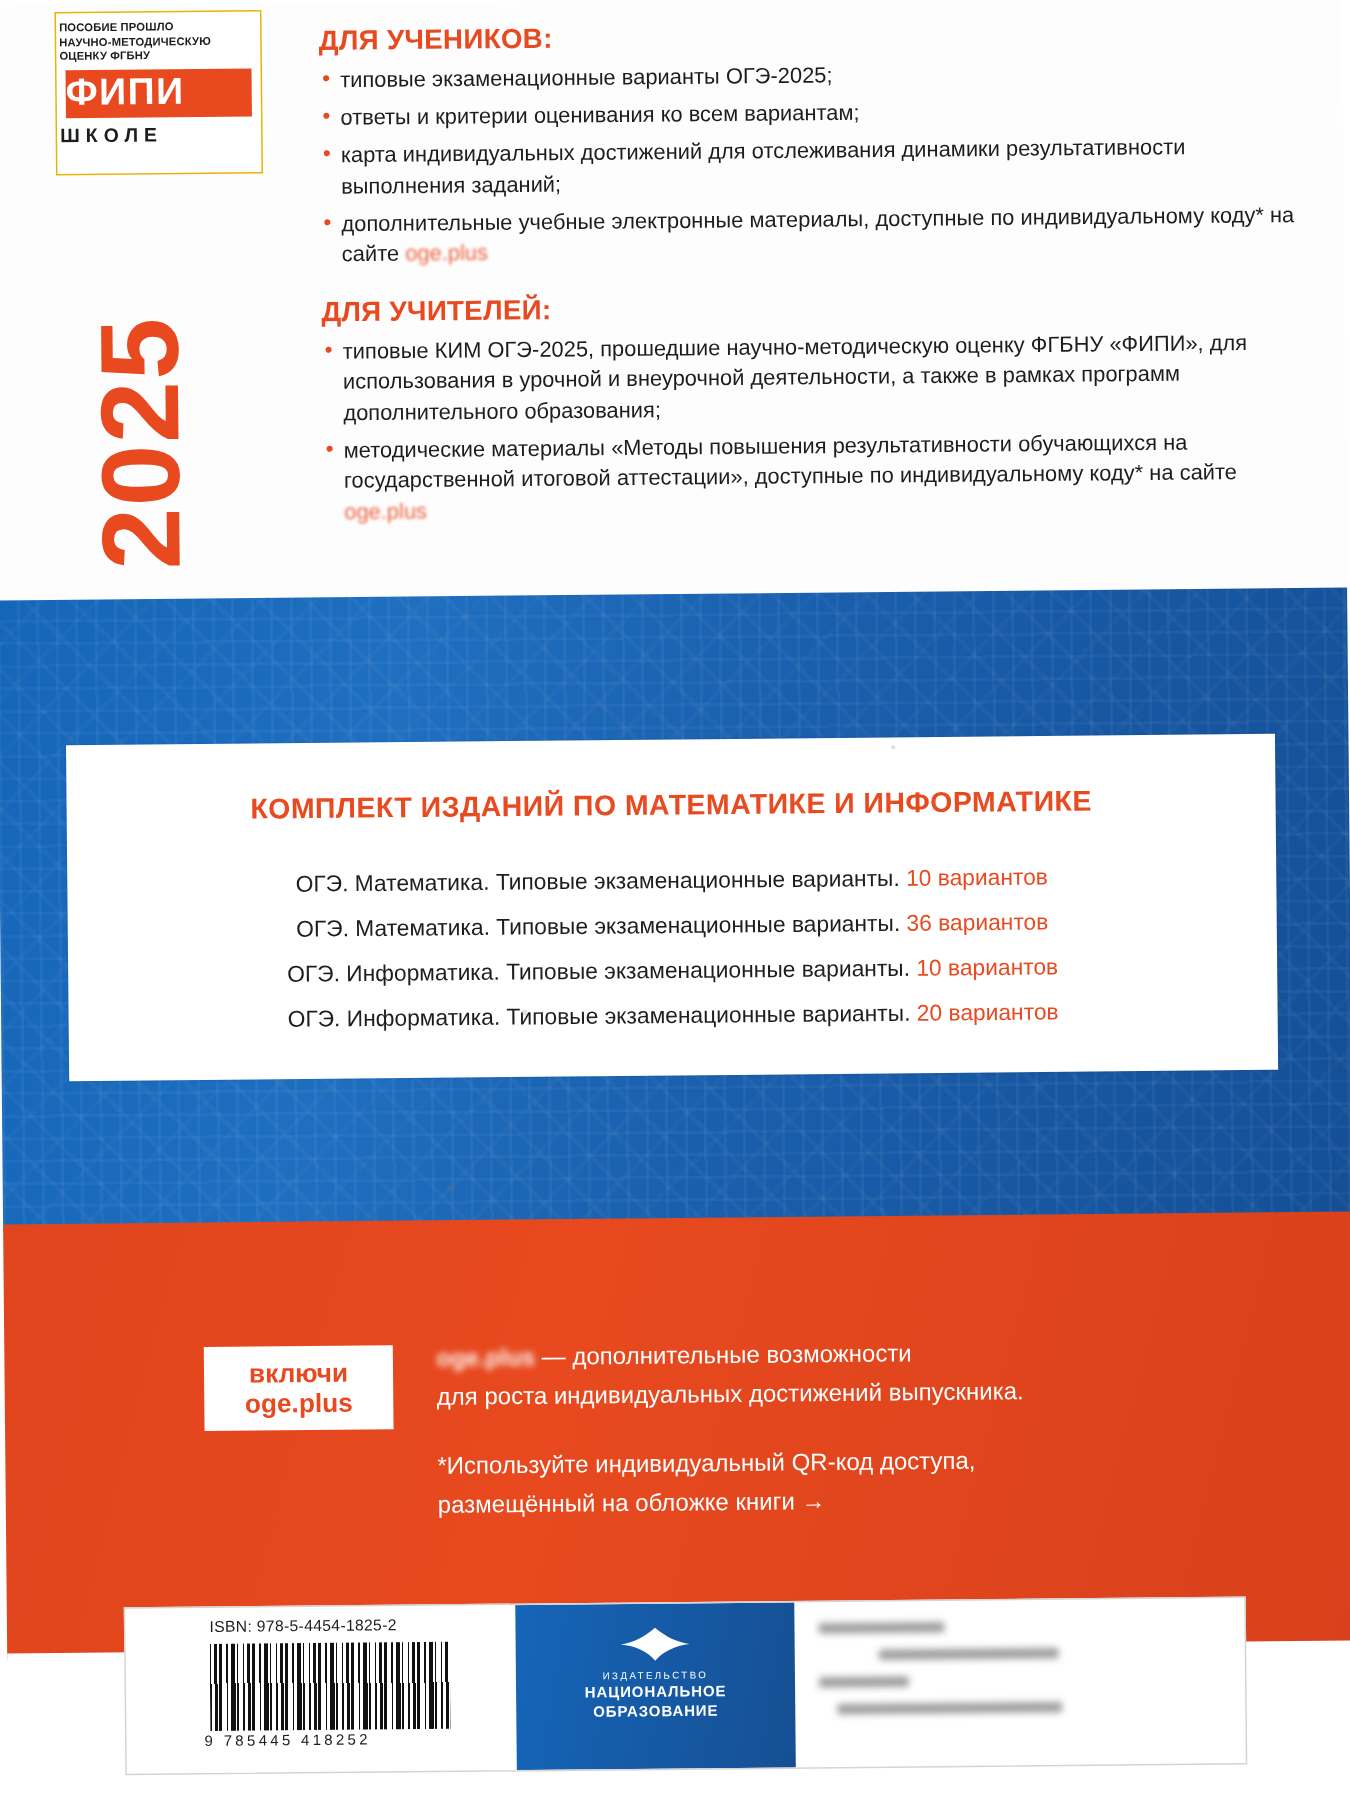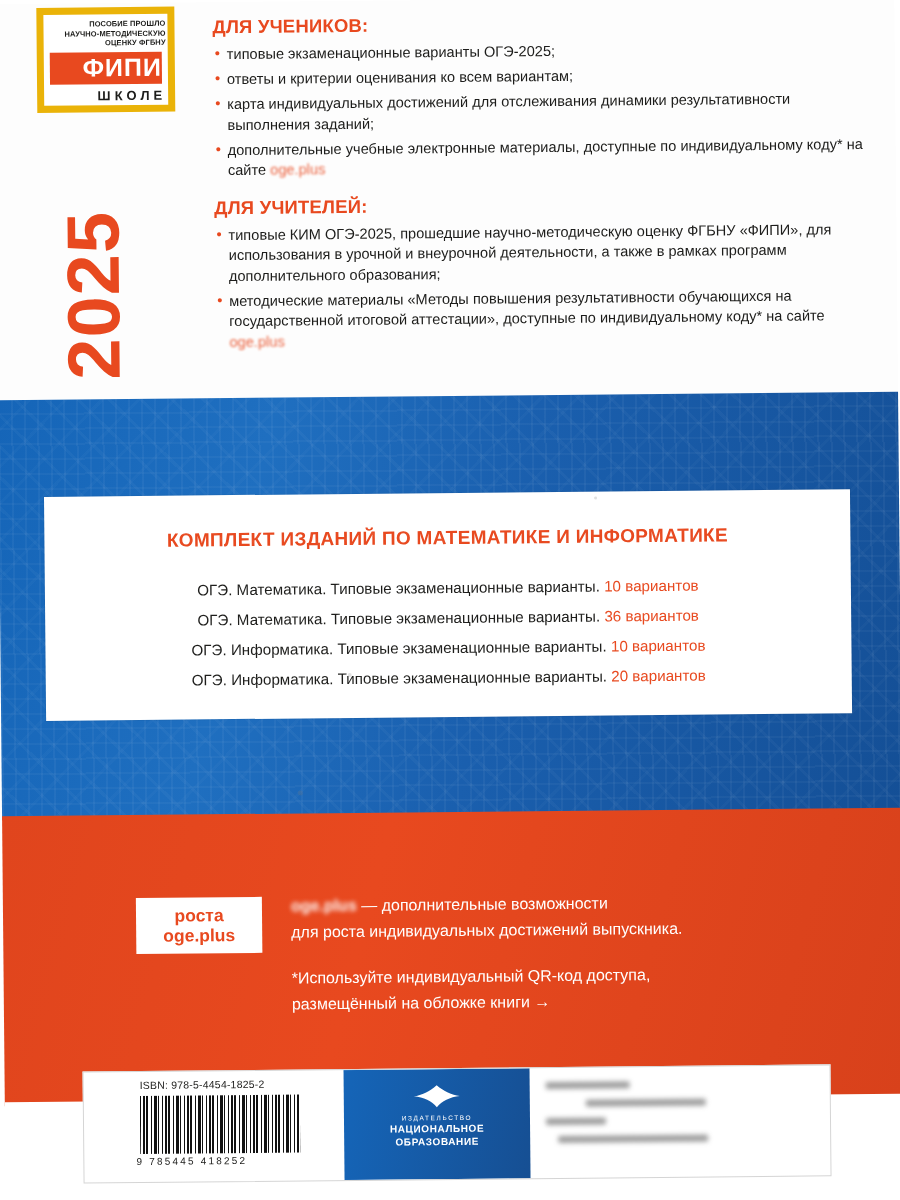--- a/index.html
+++ b/index.html
@@ -35,24 +35,24 @@
     height: 400px;
     background: #fdfdfd;
   }
 
   
   .fipi-badge {
     position: absolute;
     left: 42px;
     top: 4px;
     width: 138px;
-    border: 7px solid #eab308;
+    border: 1px solid #eab308;
     background: #fff;
-    text-align: right;
-    padding: 5px 2px 2px 2px;
+    text-align: left;
+    padding: 5px 2px 18px 2px;
     box-sizing: border-box;
   }
   .fipi-top-text {
     font-size: 7.5px;
     font-weight: bold;
     line-height: 9.5px;
     letter-spacing: .1px;
     color: #1d1d1b;
     text-transform: uppercase;
   }
@@ -382,21 +382,21 @@
         <li><span>ОГЭ. Математика. Типовые экзаменационные варианты.</span> <span class="variants">10 вариантов</span></li>
         <li><span>ОГЭ. Математика. Типовые экзаменационные варианты.</span> <span class="variants">36 вариантов</span></li>
         <li><span>ОГЭ. Информатика. Типовые экзаменационные варианты.</span> <span class="variants">10 вариантов</span></li>
         <li><span>ОГЭ. Информатика. Типовые экзаменационные варианты.</span> <span class="variants">20 вариантов</span></li>
       </ul>
     </div>
   </div>
 
   <div class="red-band">
     <div class="ogeplus-box">
-      <div class="l1">роста</div>
+      <div class="l1">включи</div>
       <div class="l2">oge.plus</div>
     </div>
     <div class="red-text">
       <span class="blurred">oge.plus</span><span> — дополнительные возможности</span><br>
       <span>для роста индивидуальных достижений выпускника.</span>
       <span class="para2">*Используйте индивидуальный QR-код доступа,</span>
       <span>размещённый на обложке книги →</span>
     </div>
   </div>
 

